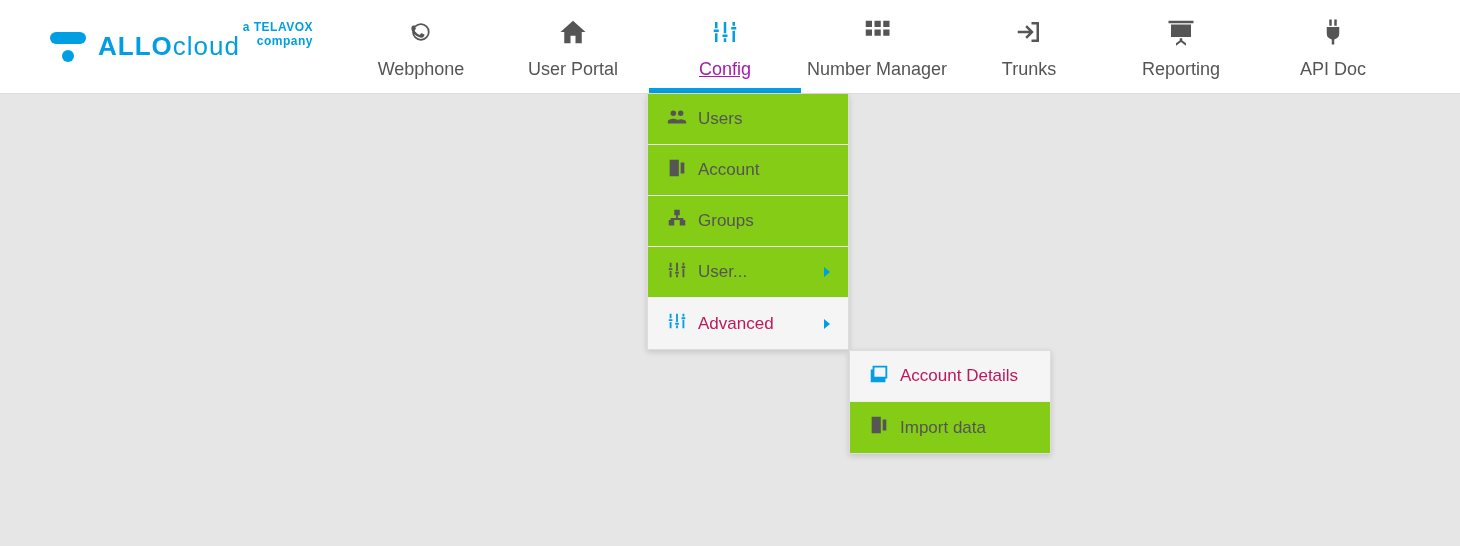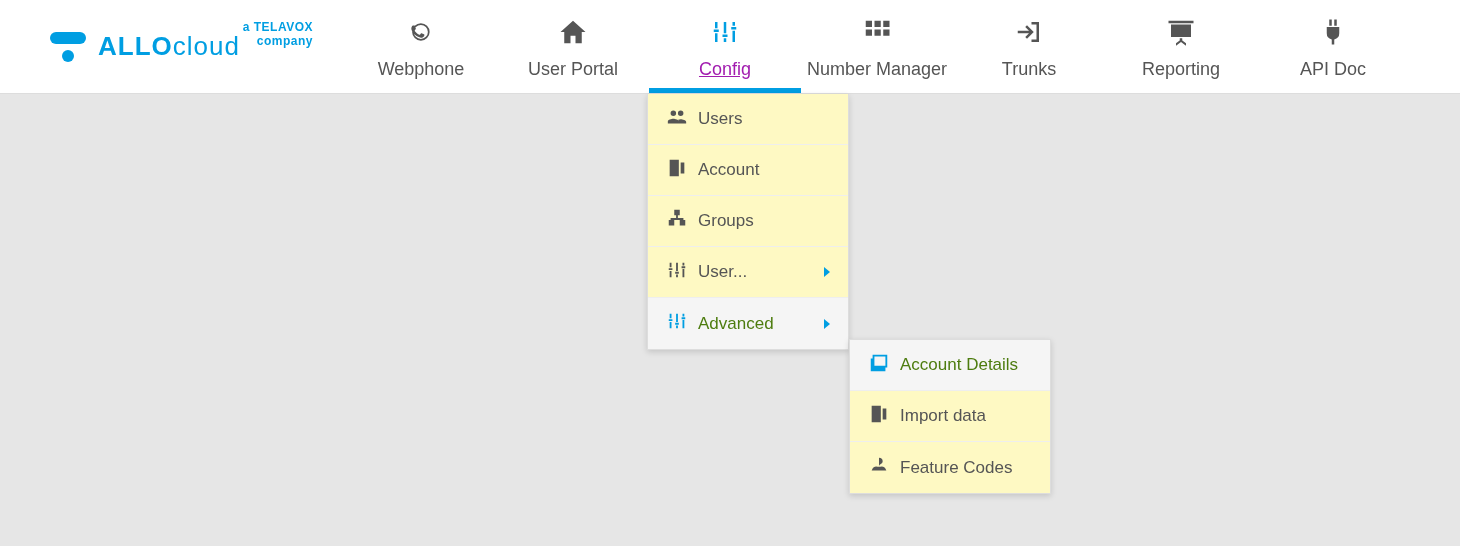--- a/index.html
+++ b/index.html
@@ -97,42 +97,42 @@
   }
   .menu-item {
     height: 51px;
     display: flex;
     align-items: center;
     padding: 0 18px;
     gap: 10px;
     color: #555;
     cursor: pointer;
     border-bottom: 1px solid #eee;
-    background: #fef9c3;
+    background: #84cc16;
     font-size: 17px;
     position: relative;
   }
   .menu-item:last-child { border-bottom: none; }
   .menu-item.hovered {
     background: #F5F5F5;
   }
-  .menu-item.hovered .mi-label { color: #4d7c0f; }
+  .menu-item.hovered .mi-label { color: #be185d; }
   .menu-item.hovered svg.mi-icon { fill: #009EE2; }
   .menu-item svg.mi-icon { fill: #555; flex-shrink: 0; }
   .mi-label { flex: 1; }
   .submenu-arrow {
     width: 0; height: 0;
     border-top: 5px solid transparent;
     border-bottom: 5px solid transparent;
     border-left: 6px solid #009EE2;
   }
 
   .submenu {
     position: absolute;
-    top: 339px;
+    top: 350px;
     left: 849px;
     width: 202px;
     background: #fff;
     box-shadow: 0 2px 6px rgba(0,0,0,0.15);
     border: 1px solid #ddd;
   }
 </style>
 </head>
 <body>
 
@@ -278,21 +278,13 @@
     <span class="mi-label">Account Details</span>
   </div>
   <div class="menu-item">
     <span>
       <svg class="mi-icon" width="22" height="22" viewBox="0 0 24 24">
           <path d="M4 3h10v18H4zM16 6h4v12h-4zM6 6h2v2H6zM6 10h2v2H6zM6 14h2v2H6z"></path>
         </svg>
     </span>
     <span class="mi-label">Import data</span>
   </div>
-  <div class="menu-item">
-    <span>
-      <svg class="mi-icon" width="22" height="22" viewBox="0 0 24 24">
-          <path d="M12 4a4 4 0 0 1 4 4c0 3-4 3-4 6h0M4 18c2-6 6-4 8-4s6-2 8 4z"></path>
-        </svg>
-    </span>
-    <span class="mi-label">Feature Codes</span>
-  </div>
 </div>
 
 </body></html>

